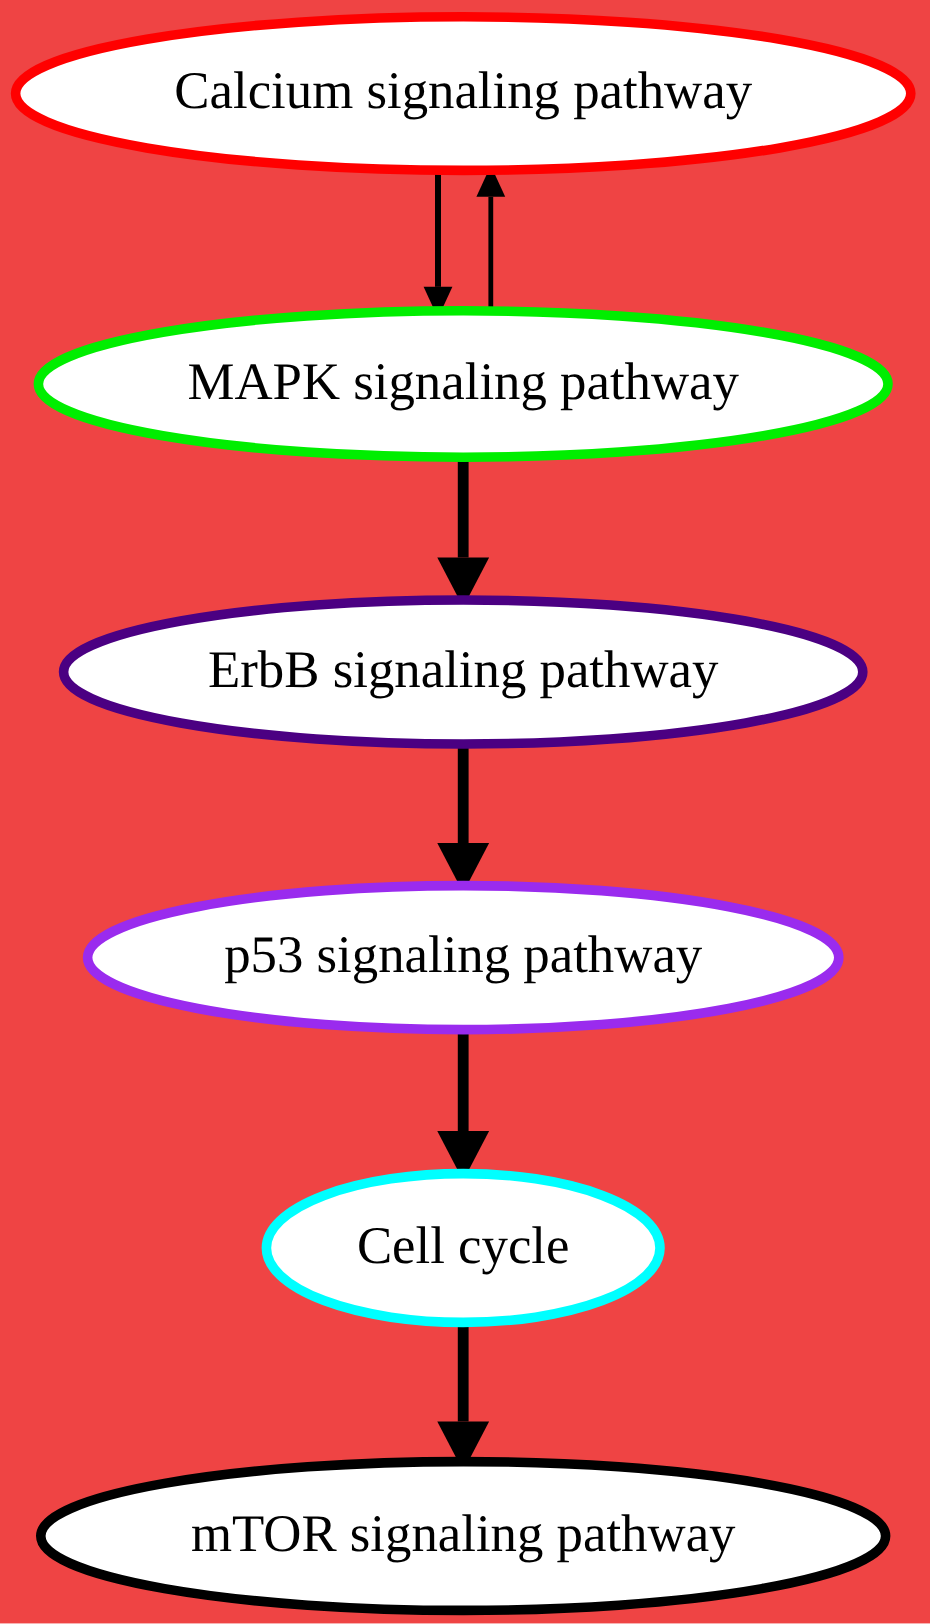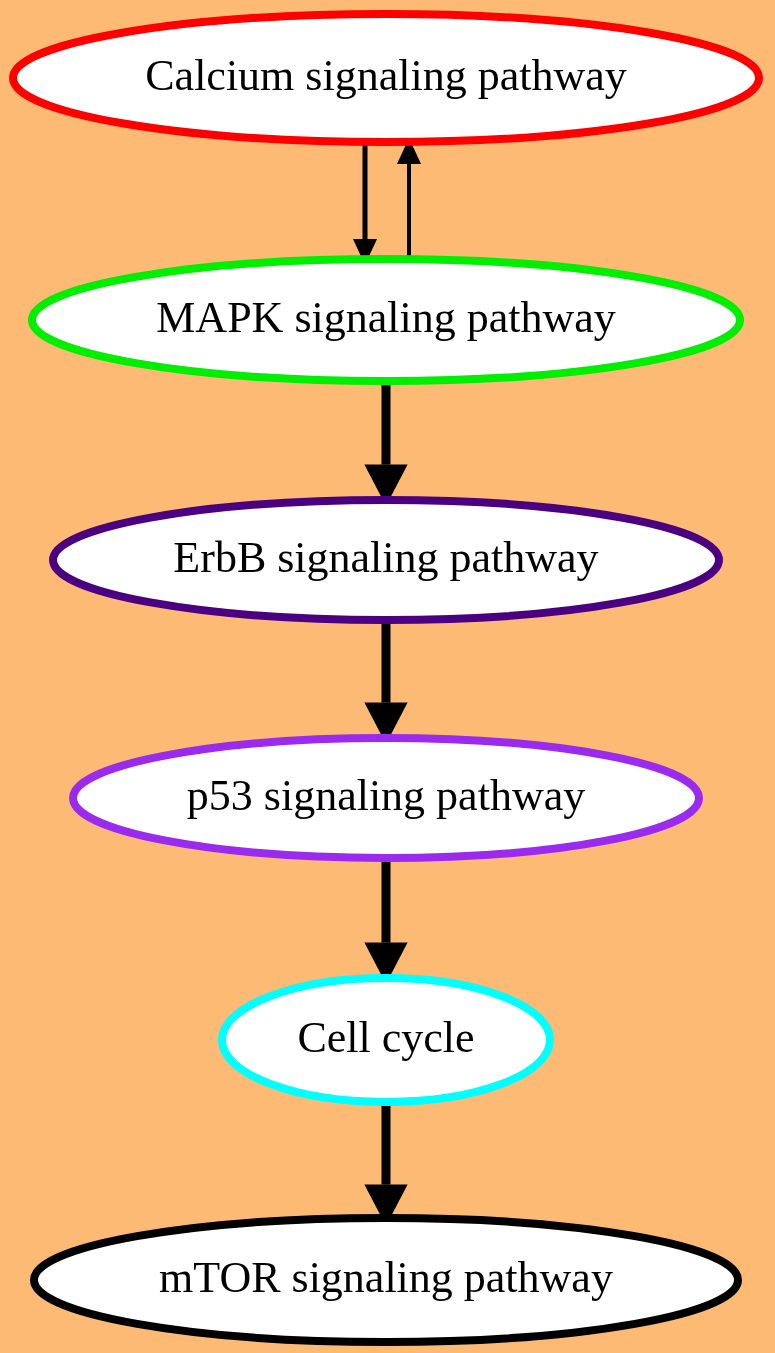--- a/index.html
+++ b/index.html
@@ -11,21 +11,21 @@
   body {
     width: 775px;
     height: 1353px;
     font-family: "Liberation Serif", "DejaVu Serif", serif;
     overflow: hidden;
   }
   #diagram-root {
     position: relative;
     width: 775px;
     height: 1353px;
-    background: #fdba74;
+    background: #ef4444;
   }
   svg#pathway-svg {
     display: block;
     width: 775px;
     height: 1353px;
   }
   .node-ellipse {
     fill: #ffffff;
   }
   .node-label {

